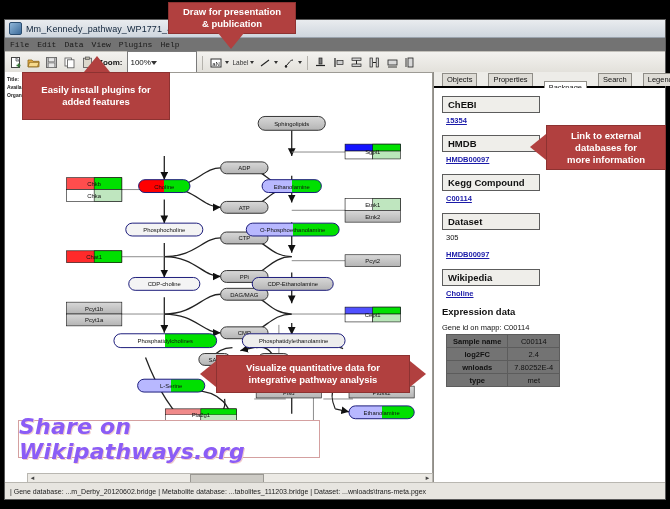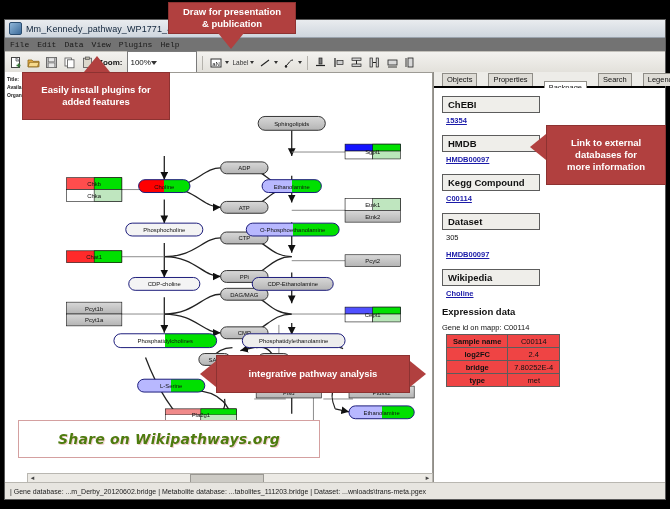--- a/index.html
+++ b/index.html
@@ -63,21 +63,21 @@
 
   .bphead{display:inline-block;min-width:86px;background:#efeeea;border:1px solid #5c5c5c;
           font-size:9.5px;font-weight:bold;color:#111;padding:2px 5px;margin-bottom:3px;}
   .bplink{font-size:7.5px;color:#1a1aa8;text-decoration:underline;font-weight:bold;display:block;
           margin:0 0 8px 4px;}
   .bptext{font-size:7.5px;color:#111;display:block;margin:0 0 8px 4px;}
   .exprhead{font-size:9.5px;font-weight:bold;color:#111;margin:2px 0 6px 0;}
   .geneid{font-size:7.5px;color:#111;margin:0 0 2px 0;}
   table.exprtab{border-collapse:collapse;margin-left:4px;}
   table.exprtab td{border:1px solid #5c5c5c;font-size:7.5px;text-align:center;padding:1.5px 6px;color:#111;
-                   background:#ef4444;font-weight:bold;}
+                   background:#737373;font-weight:bold;}
   table.exprtab td.v{font-weight:normal;}
 
   
   #statusbar{position:absolute;left:0;right:0;bottom:0;height:16px;background:#e7e5e0;border-top:1px solid #b9b7b1;
              display:flex;align-items:center;padding-left:5px;}
   #statusbar span{font-size:7px;color:#1b1b1b;white-space:nowrap;}
 
   
   .hscroll{position:absolute;left:22px;right:232px;bottom:16px;height:10px;background:#eceae5;border:1px solid #b9b7b1;
            box-sizing:border-box;display:flex;align-items:center;justify-content:space-between;}
@@ -92,21 +92,21 @@
              border-top:16px solid #b1403f;}
   .arrowup{position:absolute;width:0;height:0;border-left:13px solid transparent;border-right:13px solid transparent;
            border-bottom:16px solid #b1403f;}
   .arrowleft{position:absolute;width:0;height:0;border-top:13px solid transparent;border-bottom:13px solid transparent;
              border-right:16px solid #b1403f;}
   .arrowright{position:absolute;width:0;height:0;border-top:13px solid transparent;border-bottom:13px solid transparent;
               border-left:16px solid #b1403f;}
 
   #share{position:absolute;left:18px;top:420px;width:300px;height:36px;background:#fff;border:1px solid #d4a0a0;
          display:flex;align-items:center;justify-content:center;}
-  #share span{font-family:"DejaVu Sans",sans-serif;font-style:italic;font-weight:bold;font-size:14px;color:#4d7c0f;
+  #share span{font-family:"DejaVu Sans",sans-serif;font-style:italic;font-weight:bold;font-size:22px;color:#8b5cf6;
               letter-spacing:.2px;text-shadow:1px 1px 0 #f0cccc;}
 </style>
 </head>
 <body>
 
 <div id="root">
 
   <div id="appwin">
 
     <div id="titlebar">
@@ -562,21 +562,21 @@
             <tbody>
                 <tr>
               <td>Sample name</td>
               <td class="v">C00114</td>
             </tr>
             <tr>
               <td>log2FC</td>
               <td class="v">2.4</td>
             </tr>
             <tr>
-              <td>bridge</td>
+              <td>wnloads</td>
               <td class="v">7.80252E-4</td>
             </tr>
             <tr>
               <td>type</td>
               <td class="v">met</td>
             </tr>
           </tbody>
             </table>
         </div>
       </div>
@@ -598,28 +598,29 @@
     <span>&amp; publication</span>
   </div>
   <div class="arrowdown" style="left:218px;top:33px;"></div>
 
   <div class="callout" style="left:22px;top:72px;width:148px;height:48px;font-size:9.5px;flex-direction:column;">
     <span>Easily install plugins for</span>
     <span>added features</span>
   </div>
   <div class="arrowup" style="left:84px;top:56px;"></div>
 
-  <div class="callout" style="left:546px;top:125px;width:120px;height:60px;font-size:9.5px;flex-direction:column;">
+  <div class="callout" style="left:546px;top:125px;width:120px;height:45px;font-size:9.5px;flex-direction:column;">
     <span>Link  to external</span>
     <span>databases  for</span>
     <span>more information</span>
   </div>
   <div class="arrowleft" style="left:530px;top:134px;"></div>
 
   <div class="callout" style="left:216px;top:355px;width:194px;height:38px;font-size:9.5px;flex-direction:column;">
+    <span>Visualize quantitative data  for</span>
     <span>integrative pathway analysis</span>
   </div>
   <div class="arrowleft" style="left:200px;top:361px;"></div>
   <div class="arrowright" style="left:410px;top:361px;"></div>
 
   <div id="share">
     <span>Share on Wikipathways.org</span>
   </div>
 
 </div>

